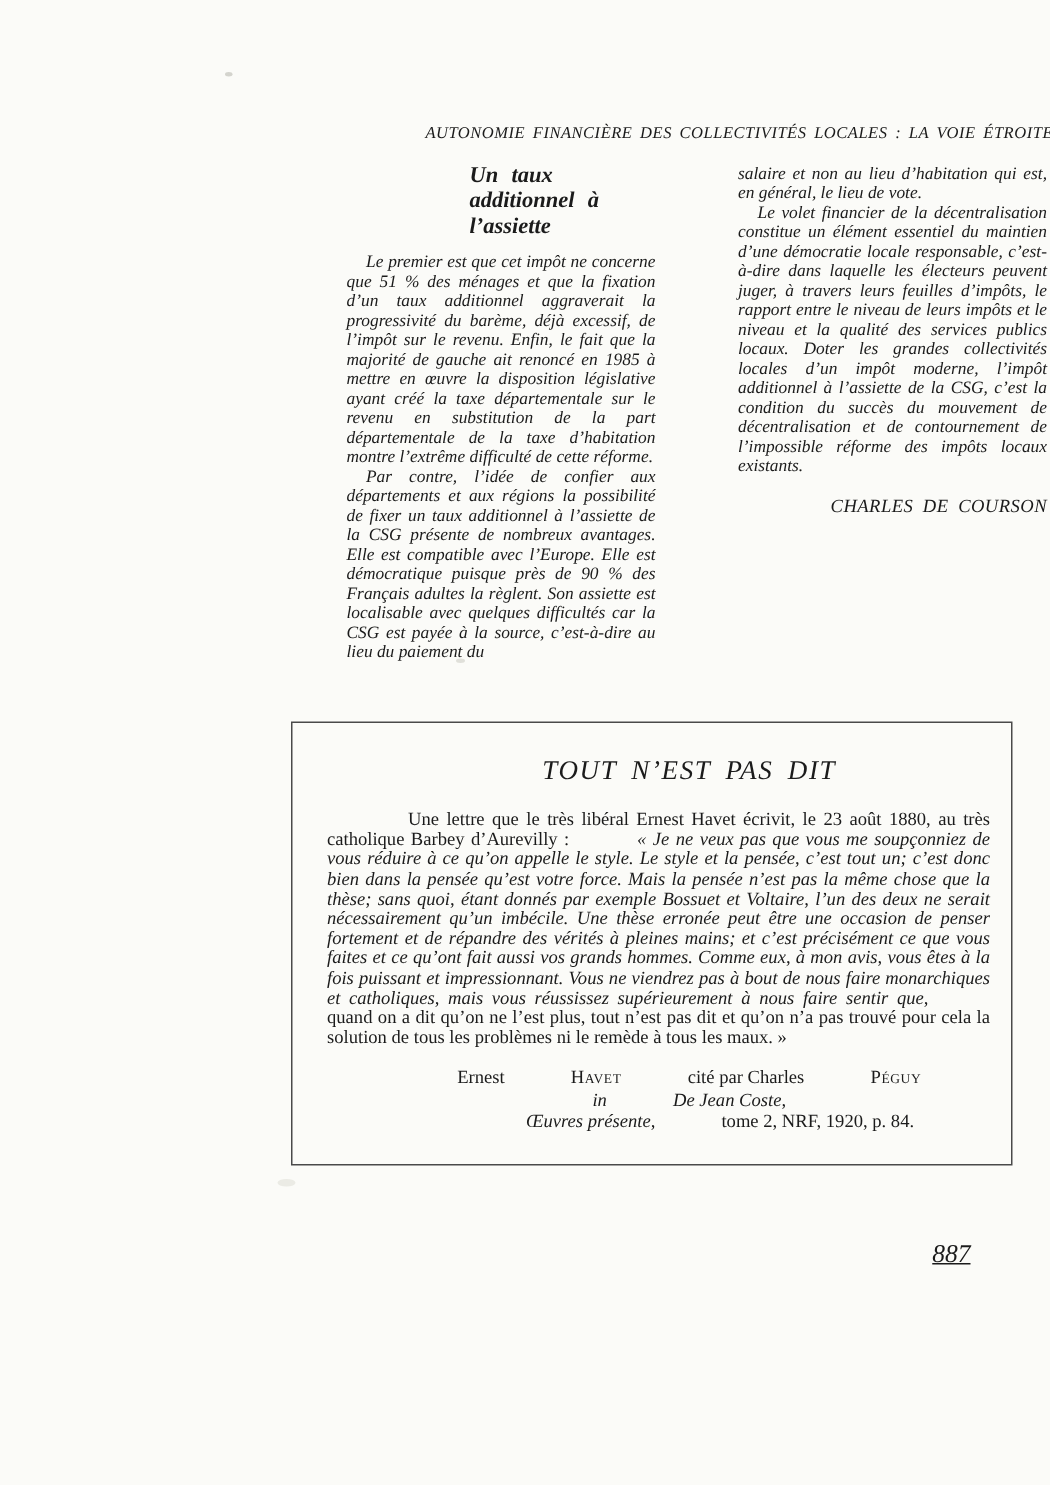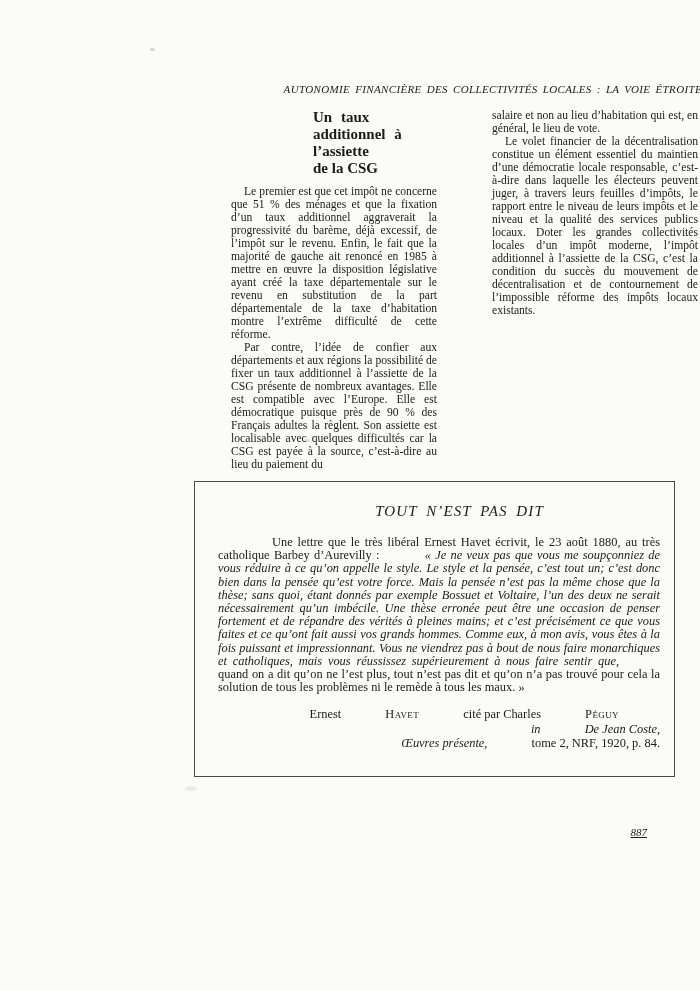--- a/index.html
+++ b/index.html
@@ -25,21 +25,21 @@
     font-style: italic;
     font-size: 11px;
     letter-spacing: 0.35px;
     word-spacing: 2px;
     white-space: nowrap;
   }
 
   
   .columns {
     position: absolute; top: 109px; left: 108px; width: 508px;
-    display: flex; gap: 14px;
+    display: flex; gap: 14px; font-style: italic;
   }
   .col { width: 247px; }
   .col p {
     margin: 0;
     font-size: 11.6px;
     line-height: 13px;
     text-align: justify;
     hyphens: auto;
   }
   .col p.indent { text-indent: 13px; }
@@ -64,47 +64,47 @@
   .quote-box {
     position: absolute; top: 481px; left: 112px;
     width: 481px; height: 296px;
     border: 1px solid var(--border);
     padding: 20px 14px 0 23px;
     background: transparent;
   }
   .quote-box .box-title {
     text-align: center;
     font-style: italic;
-    font-size: 15px;
+    font-size: 18px;
     letter-spacing: 1.1px;
     word-spacing: 4px;
     margin-top: 1px;
   }
   .quote-box .box-para {
     margin: 16px 0 0 0;
     font-size: 12.4px;
     line-height: 13.2px;
     text-align: justify;
     text-indent: 13px;
     hyphens: auto;
   }
   .italic { font-style: italic; }
   .sc { font-variant: small-caps; letter-spacing: 0.4px; }
   .attribution {
     margin-top: 13px;
     font-size: 12.4px;
     line-height: 14.2px;
   }
-  .attr-line { text-align: right; margin: 0; }
+  .attr-line { text-align: center; margin: 0; }
 
   
   .page-number {
     position: absolute; top: 826px; right: 94px;
     font-style: italic;
-    font-size: 11px;
+    font-size: 17px;
     text-decoration: underline;
   }
 
   
   .speck { position: absolute; border-radius: 50%; }
   .speck.s1 { left: 68px; top: 48px;  width: 5px;  height: 3px; background: #d4d4ce; }
   .speck.s2 { left: 222px; top: 439px; width: 6px;  height: 3px; background: #e0e0da; }
   .speck.s3 { left: 103px; top: 786px; width: 12px; height: 5px; background: #ebebe5; }
 </style>
 </head>
@@ -116,29 +116,29 @@
   <div class="speck s2"></div>
   <div class="speck s3"></div>
 
   <div class="running-head">AUTONOMIE FINANCIÈRE DES COLLECTIVITÉS LOCALES : LA VOIE ÉTROITE</div>
 
   <div class="columns">
 
     <div class="col">
       <div class="article-heading">
         <div class="h-line1">Un taux additionnel à l’assiette</div>
-        <div class="h-line2">de la CSG</div>
       </div>
       <p class="indent">Le premier est que cet impôt ne concerne que 51 % des ménages et que la fixation d’un taux additionnel aggraverait la progressivité du barème, déjà excessif, de l’impôt sur le revenu. Enfin, le fait que la majorité de gauche ait renoncé en 1985 à mettre en œuvre la disposition législative ayant créé la taxe départementale sur le revenu en substitution de la part départementale de la taxe d’habitation montre l’extrême difficulté de cette réforme.</p>
       <p class="indent">Par contre, l’idée de confier aux départements et aux régions la possibilité de fixer un taux additionnel à l’assiette de la CSG présente de nombreux avantages. Elle est compatible avec l’Europe. Elle est démocratique puisque près de 90 % des Français adultes la règlent. Son assiette est localisable avec quelques difficultés car la CSG est payée à la source, c’est-à-dire au lieu du paiement du</p>
     </div>
 
     <div class="col">
       <p>salaire et non au lieu d’habitation qui est, en général, le lieu de vote.</p>
       <p class="indent">Le volet financier de la décentralisation constitue un élément essentiel du maintien d’une démocratie locale responsable, c’est-à-dire dans laquelle les électeurs peuvent juger, à travers leurs feuilles d’impôts, le rapport entre le niveau de leurs impôts et le niveau et la qualité des services publics locaux. Doter les grandes collectivités locales d’un impôt moderne, l’impôt additionnel à l’assiette de la CSG, c’est la condition du succès du mouvement de décentralisation et de contournement de l’impossible réforme des impôts locaux existants.</p>
+      <div class="signature">CHARLES DE COURSON</div>
     </div>
 
   </div>
 
   <div class="quote-box">
     <div class="box-title">TOUT N’EST PAS DIT</div>
     <p class="box-para">
       <span>Une lettre que le très libéral Ernest Havet écrivit, le 23 août 1880, au très catholique Barbey d’Aurevilly : </span><span class="italic">« Je ne veux pas que vous me soupçonniez de vous réduire à ce qu’on appelle le style. Le style et la pensée, c’est tout un; c’est donc bien dans la pensée qu’est votre force. Mais la pensée n’est pas la même chose que la thèse; sans quoi, étant donnés par exemple Bossuet et Voltaire, l’un des deux ne serait nécessairement qu’un imbécile. Une thèse erronée peut être une occasion de penser fortement et de répandre des vérités à pleines mains; et c’est précisément ce que vous faites et ce qu’ont fait aussi vos grands hommes. Comme eux, à mon avis, vous êtes à la fois puissant et impressionnant. Vous ne viendrez pas à bout de nous faire monarchiques et catholiques, mais vous réussissez supérieurement à nous faire sentir que,</span><span> quand on a dit qu’on ne l’est plus, tout n’est pas dit et qu’on n’a pas trouvé pour cela la solution de tous les problèmes ni le remède à tous les maux. »</span>
     </p>
     <div class="attribution">

